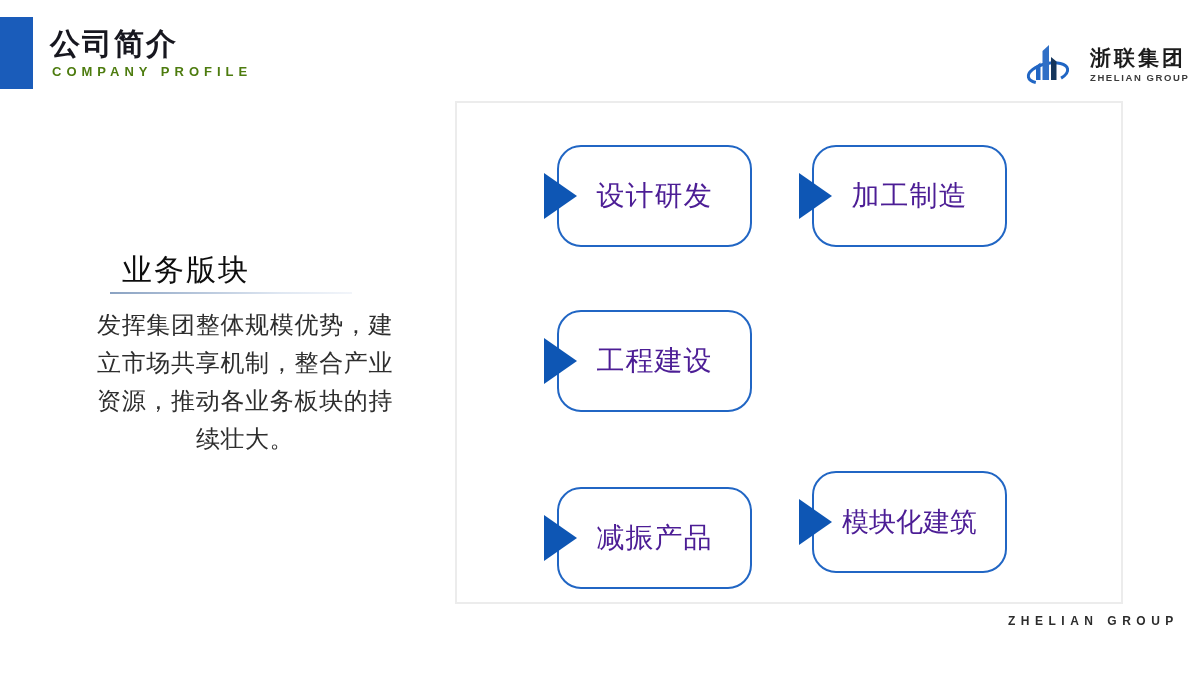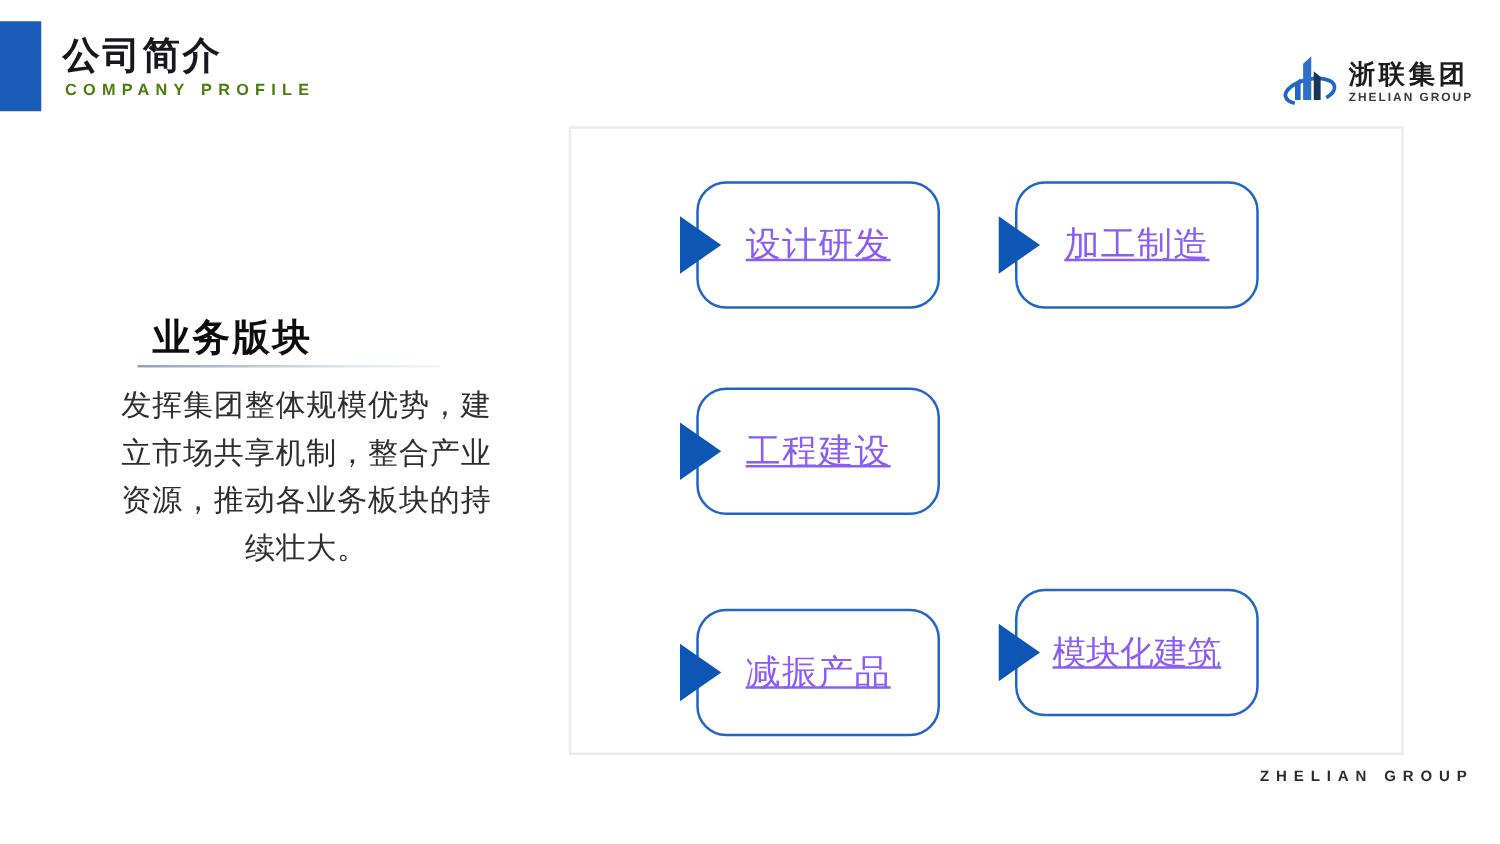--- a/index.html
+++ b/index.html
@@ -23,36 +23,36 @@
     font-size: 30px; font-weight: bold; color: #17171f;
     letter-spacing: 2px;
   }
   .page-subtitle {
     position: absolute; left: 52px; top: 64px;
     font-size: 13px; font-weight: 600; color: #4d7c0f;
     letter-spacing: 5px;
   }
 
   
-  .logo { position: absolute; left: 1022px; top: 36px; display: flex; align-items: center; gap: 5px; }
+  .logo { position: absolute; left: 1022px; top: 36px; display: flex; align-items: center; gap: 16px; }
   .logo-text { display: flex; flex-direction: column; align-items: flex-start; }
   .logo-name {
     font-family: "DejaVu Serif", serif;
     font-size: 21px; font-weight: bold; color: #1c1c1c;
     letter-spacing: 3px; line-height: 26px;
   }
   .logo-sub {
     font-size: 9.5px; font-weight: bold; color: #3a3a3a;
     letter-spacing: 1.6px; margin-top: 1px;
   }
 
   
   .section-heading {
     position: absolute; left: 122px; top: 250px;
-    font-size: 30px; font-weight: bold; color: #0d0d0d;
+    font-size: 30px; font-weight: normal; color: #0d0d0d;
     letter-spacing: 2px;
   }
   .heading-underline {
     position: absolute; left: 110px; top: 292px;
     width: 242px; height: 2px;
     background: linear-gradient(to right, #8aa2c2, #dfe7f2 70%, #f2f5fa);
   }
   .section-body {
     position: absolute; left: 97px; top: 306px;
     width: 296px;
@@ -72,24 +72,23 @@
   }
   .block {
     position: absolute;
     width: 195px; height: 102px;
     background: #ffffff;
     border: 2px solid #2166c4;
     border-radius: 24px;
     display: flex; align-items: center; justify-content: center;
   }
   .block-label {
-    font-size: 28px; color: #8b5cf6;
+    font-size: 28px; color: #4c1d95;
     letter-spacing: 1px;
     white-space: nowrap;
-    text-decoration: underline;
   }
   .block .arrow-icon {
     position: absolute; left: -15px; top: 50%;
     transform: translateY(-50%);
     width: 0; height: 0;
     border-top: 23px solid transparent;
     border-bottom: 23px solid transparent;
     border-left: 33px solid #0e56b4;
   }
   .pos-0 { left: 100px; top: 42px; }

